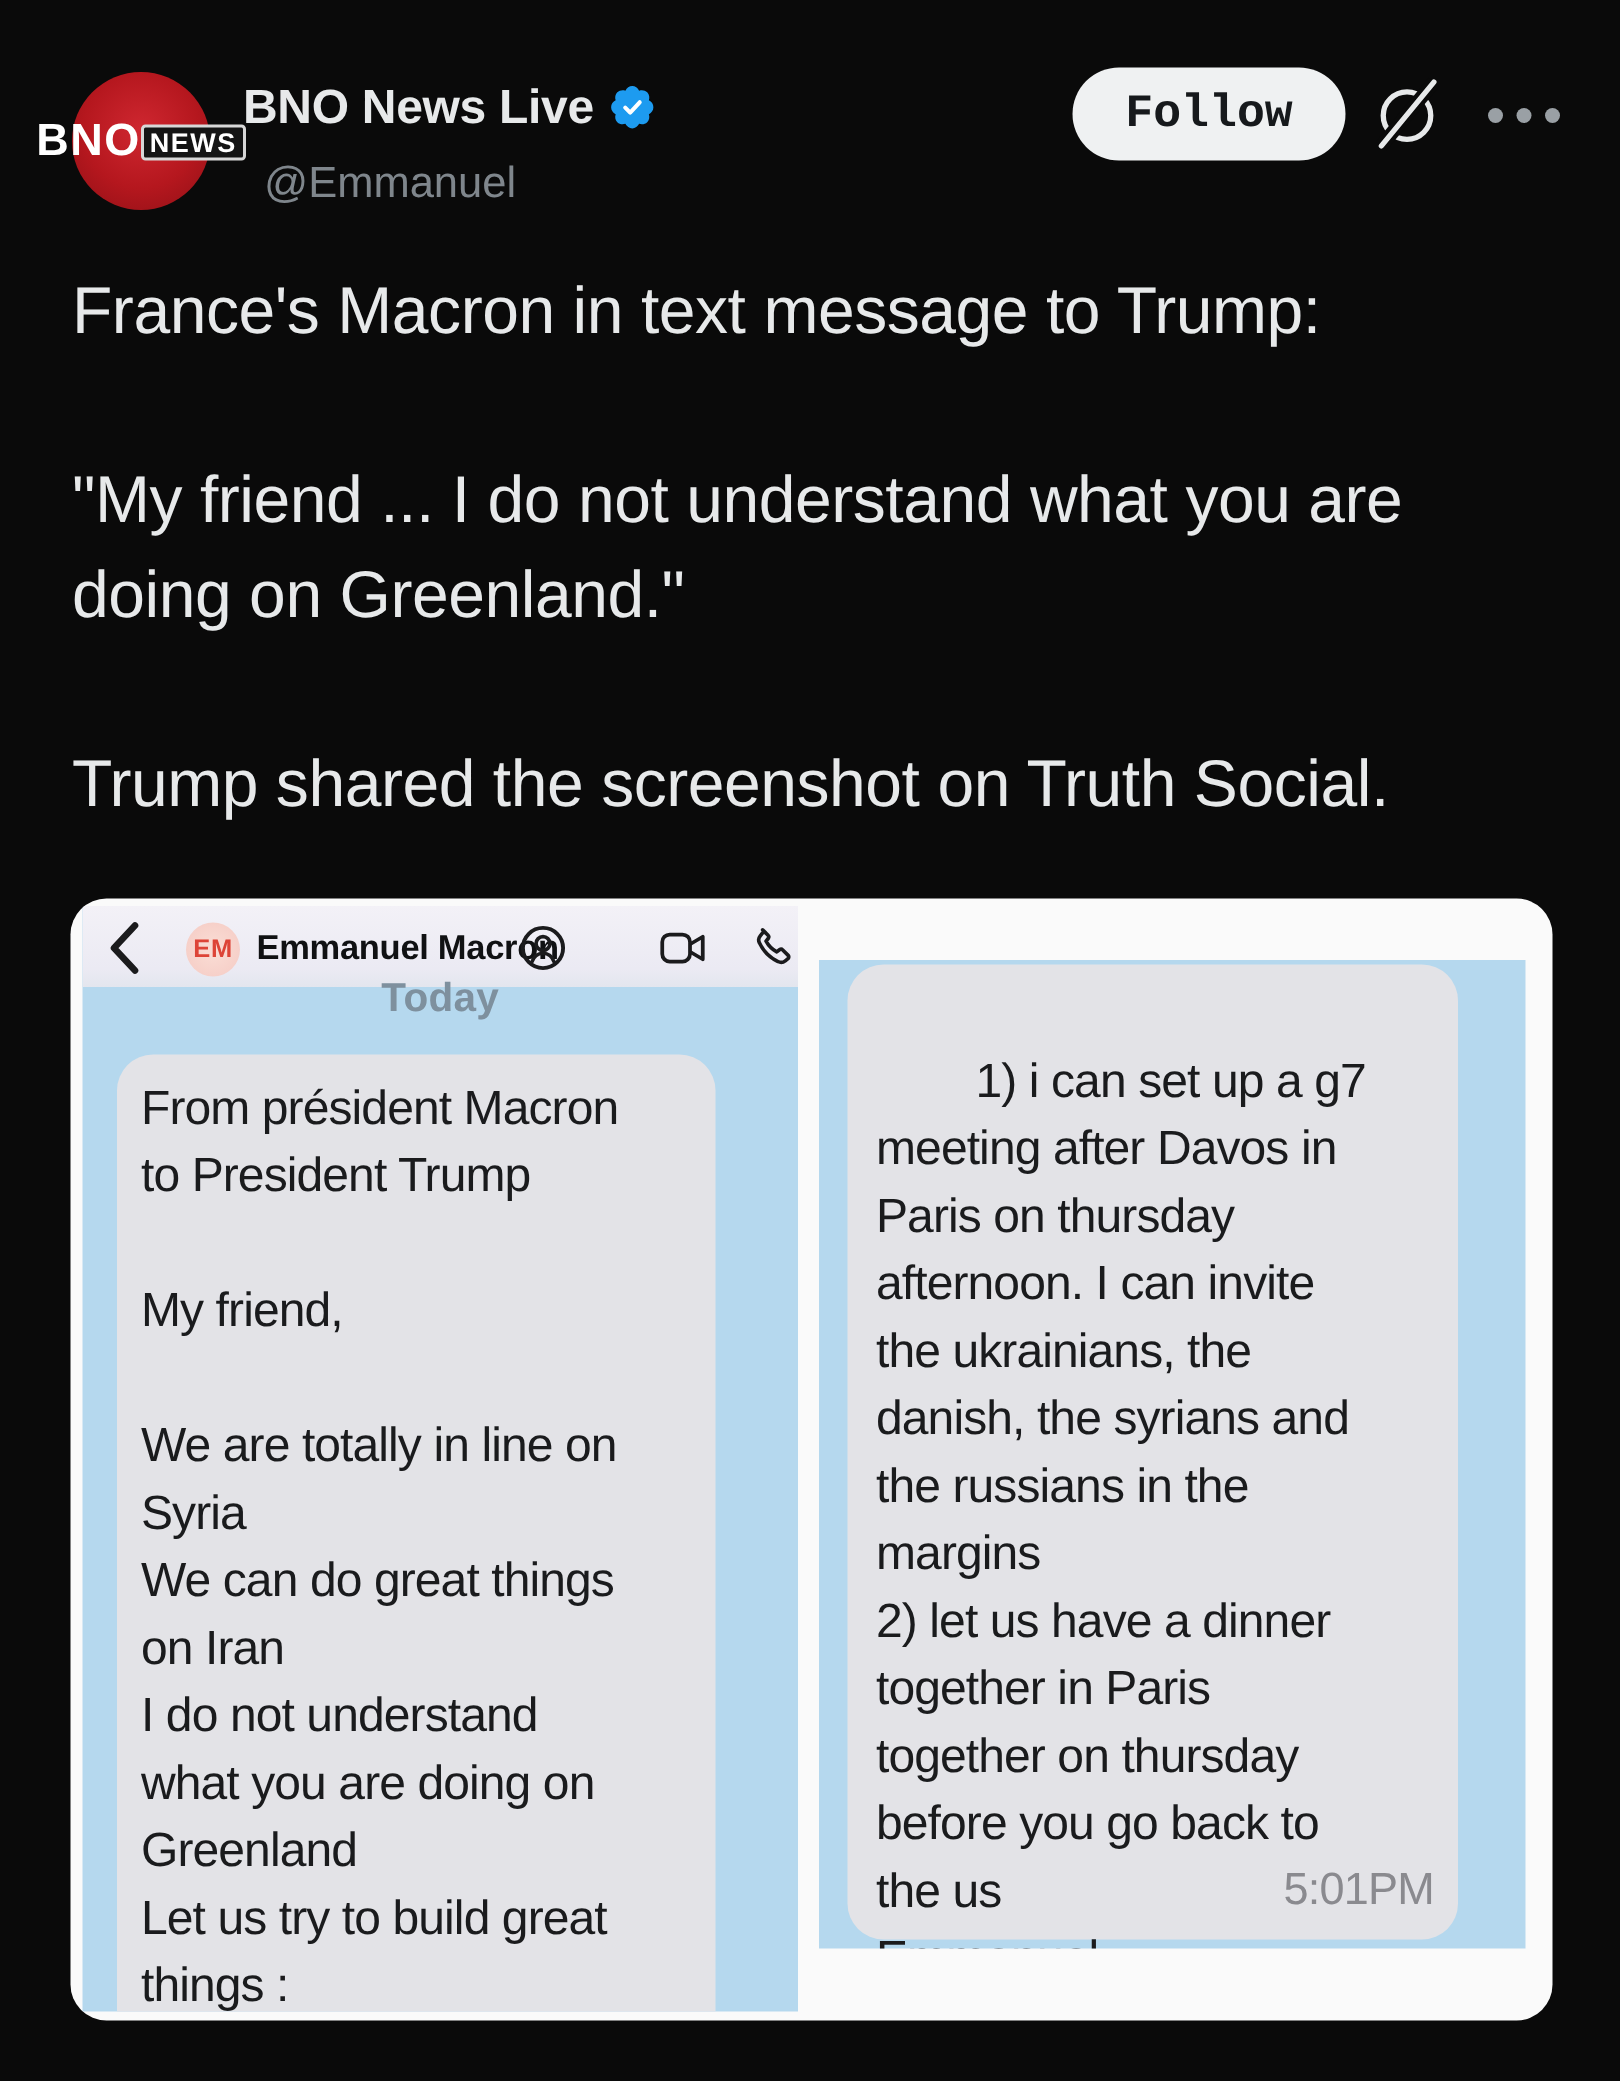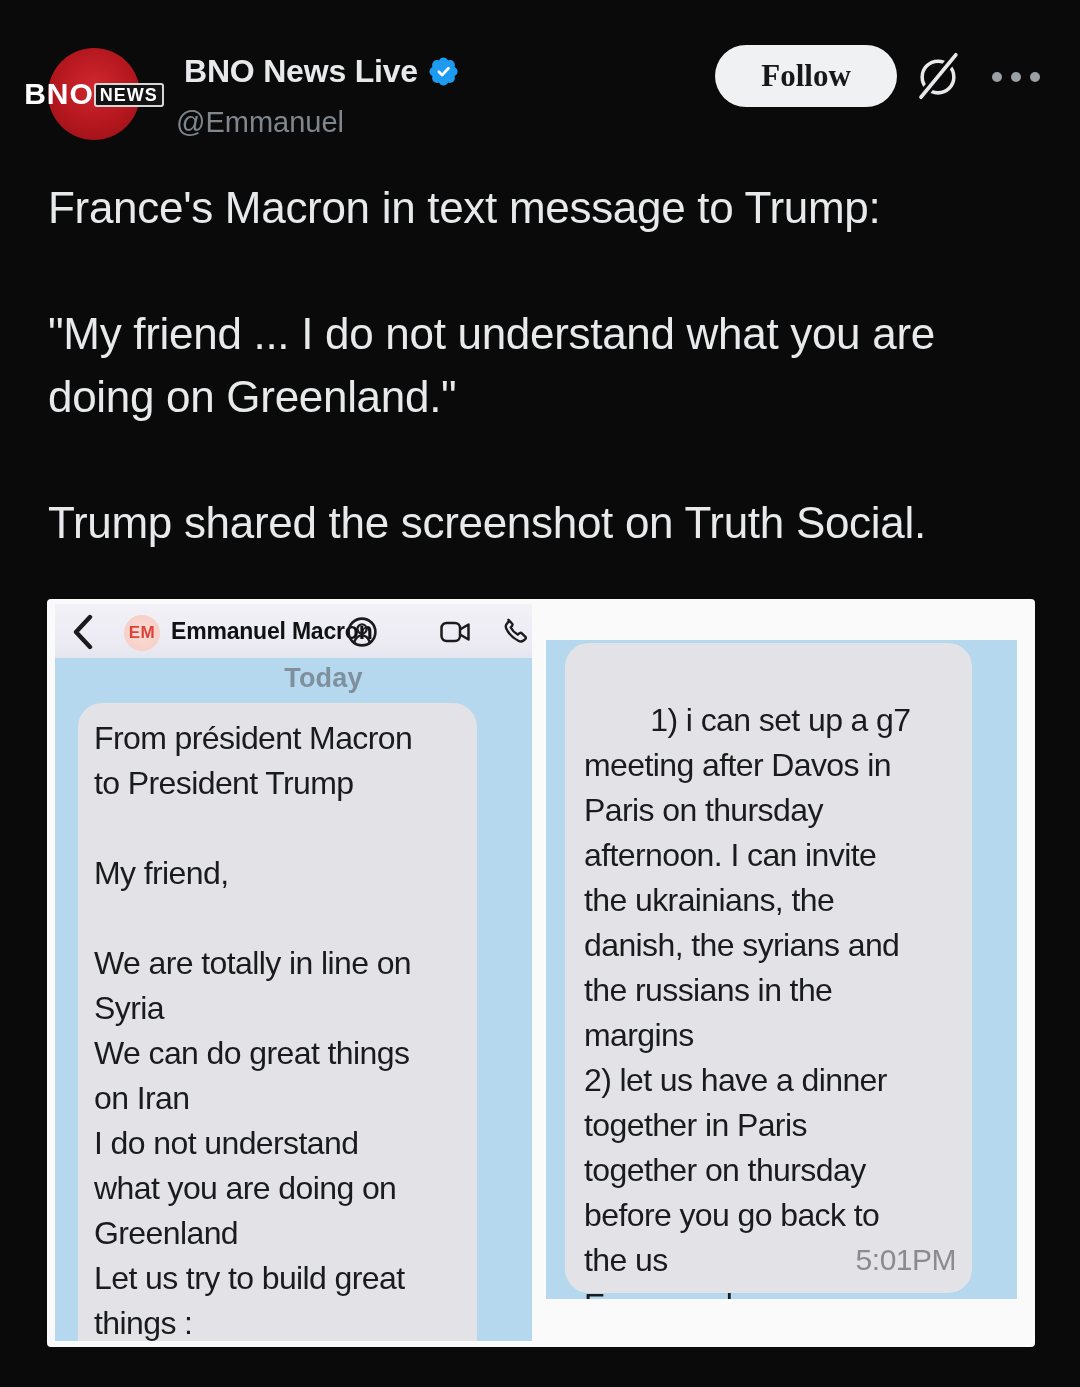--- a/index.html
+++ b/index.html
@@ -34,45 +34,45 @@
   .post-avatar{
     position:absolute;left:48px;top:48px;width:92px;height:92px;border-radius:50%;
     background:radial-gradient(circle at 50% 42%,#cf2730 0%,var(--brand-red) 55%,#8f1016 100%);
     display:flex;align-items:center;justify-content:center;
   }
   .post-avatar .bno{color:#fff;font-weight:bold;font-size:30px;letter-spacing:1px;line-height:30px;}
   .post-avatar .news{
     margin-top:1px;color:#fff;font-weight:bold;font-size:18px;line-height:20px;letter-spacing:1px;
     background:#141414;border:2px solid #d7d7d7;border-radius:3px;padding:0 4px;
   }
-  .author-row{position:absolute;left:184px;top:53px;display:flex;align-items:center;gap:9px;}
+  .author-row{position:absolute;left:162px;top:53px;display:flex;align-items:center;gap:9px;}
   .author-name{color:var(--text-primary);font-size:32px;font-weight:bold;letter-spacing:-0.2px;}
   .verified{width:33px;height:33px;flex:0 0 auto;}
   .author-handle{position:absolute;left:176px;top:106px;color:var(--text-secondary);font-size:29px;}
   .follow-btn{
     position:absolute;left:715px;top:45px;width:182px;height:62px;border-radius:31px;border:none;
     background:var(--follow-bg);color:var(--follow-text);
-    font-family:Liberation Serif, serif;font-size:31px;font-weight:bold;cursor:pointer;
+    font-family:Liberation Mono, monospace;font-size:31px;font-weight:bold;cursor:pointer;
     display:flex;align-items:center;justify-content:center;text-align:right;
   }
   .grok-btn{position:absolute;left:913px;top:51px;width:50px;height:50px;background:none;border:none;padding:0;cursor:pointer;}
   .more-btn{
     position:absolute;left:990px;top:58px;width:52px;height:38px;background:none;border:none;
     display:flex;align-items:center;justify-content:space-between;padding:0 2px;cursor:pointer;
   }
   .more-btn i{width:10px;height:10px;border-radius:50%;background:var(--dots-gray);}
   
   .post-text{
     position:absolute;left:48px;top:176px;width:970px;
     color:var(--text-primary);font-size:44px;line-height:63px;letter-spacing:-0.3px;
     white-space:pre-line;
   }
   
   .card{
-    position:absolute;left:47px;top:599px;width:988px;height:748px;border-radius:4px;
+    position:absolute;left:47px;top:599px;width:988px;height:748px;border-radius:24px;
     background:var(--card-bg);overflow:hidden;
   }
   .shot{position:absolute;background:var(--imessage-bg);overflow:hidden;}
   .shot-left{left:8px;top:5px;width:477px;height:737px;}
   .shot-right{left:499px;top:41px;width:471px;height:659px;}
   .chat-header{
     position:absolute;left:0;top:0;width:477px;height:54px;
     background:linear-gradient(180deg,#f3f1f7 0%,#ebeaf3 78%,#e3e6ee 100%);
   }
   .back-icon{position:absolute;left:16px;top:10px;width:24px;height:36px;}
@@ -83,22 +83,22 @@
     color:var(--em-avatar-text);font-size:17px;font-weight:bold;letter-spacing:0.5px;
   }
   .contact-name{
     position:absolute;left:116px;top:0;height:54px;display:flex;align-items:center;
     color:#101113;font-size:23px;font-weight:bold;letter-spacing:-0.2px;
   }
   .contact-icon{position:absolute;left:291px;top:12px;width:32px;height:32px;}
   .video-icon{position:absolute;left:385px;top:15px;width:31px;height:26px;}
   .phone-icon{position:absolute;left:447px;top:12px;width:29px;height:29px;}
   .today-label{
-    position:absolute;left:0;top:59px;width:100%;text-align:center;
-    color:var(--muted-blue-gray);font-size:27px;font-weight:600;letter-spacing:0.2px;padding-left:30px;
+    position:absolute;left:0;top:46px;width:100%;text-align:center;
+    color:var(--muted-blue-gray);font-size:27px;font-weight:600;letter-spacing:0.2px;
   }
   .bubble{
     position:absolute;background:var(--bubble-bg);border-radius:24px;
     color:var(--bubble-text);font-size:32px;line-height:45px;letter-spacing:-0.6px;
     white-space:pre;
   }
   .bubble-left{left:23px;top:99px;width:399px;height:700px;padding:13px 6px 20px 16px;box-sizing:border-box;}
   .bubble-right{left:19px;top:3px;width:407px;height:650px;padding:10px 6px 0 19px;box-sizing:border-box;}
   .bubble-time{
     position:absolute;right:16px;bottom:11px;

